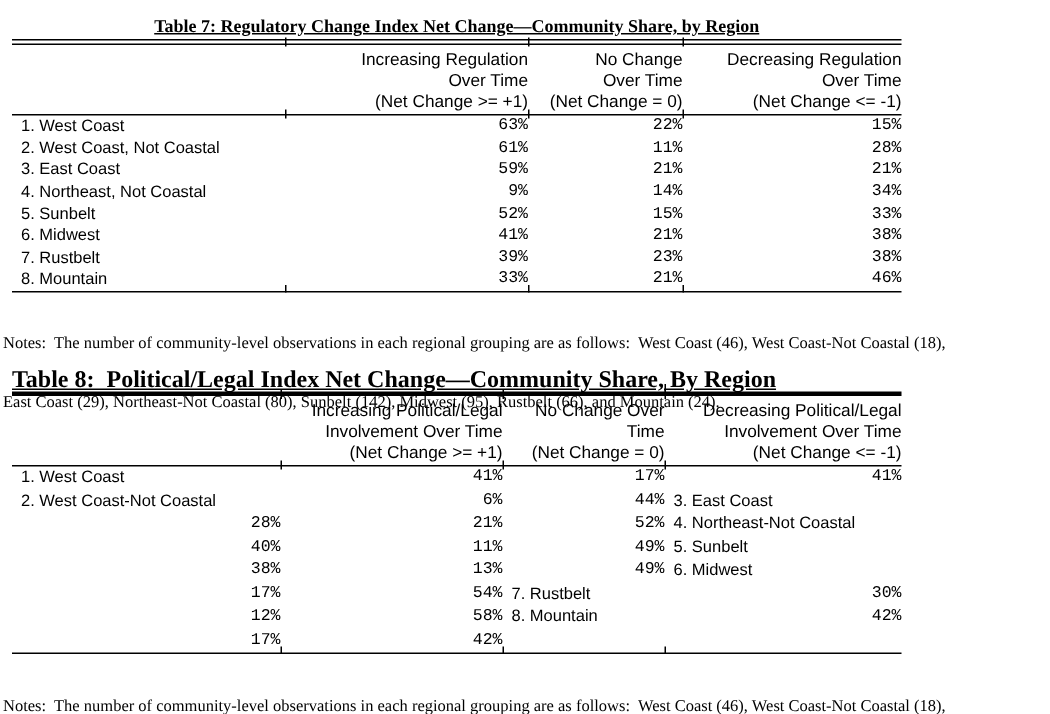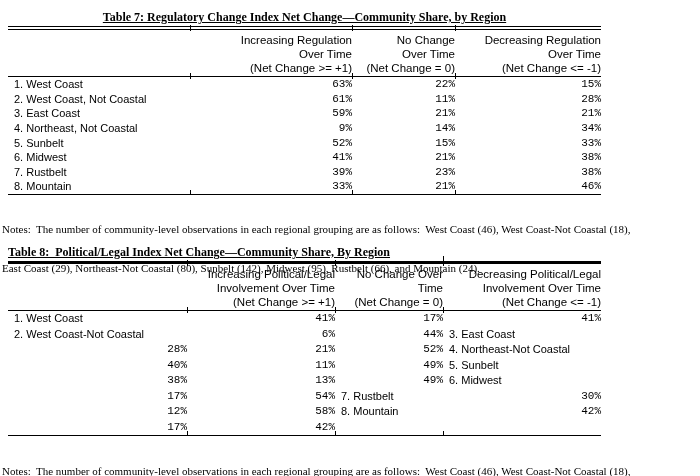--- a/index.html
+++ b/index.html
@@ -8,21 +8,21 @@
     overflow:hidden;color:#000;
     font-family:"Liberation Sans",sans-serif;
   }
   
   .doc-title{
     position:absolute;left:8px;width:593px;
     font-family:"Liberation Serif",serif;font-weight:bold;
     white-space:pre;color:#000;
   }
   .t7-title{top:10px;font-size:12px;text-align:center;text-decoration:underline;}
-  .t8-title{top:245px;font-size:12px;text-align:left;text-decoration:underline;}
+  .t8-title{top:245px;font-size:16px;text-align:left;text-decoration:underline;}
   .notes{
     position:absolute;left:2px;width:698px;
     font-family:"Liberation Serif",serif;font-size:11px;line-height:13px;
     white-space:pre;color:#000;
   }
   .t7-notes{top:197px;}
   .t8-notes{top:439px;}
   
   .rule{position:absolute;left:8px;width:593px;border-top:1px solid #000;height:0;}
   .rule-double{position:absolute;left:8px;width:593px;height:2px;border-top:1px solid #000;border-bottom:1px solid #000;}

